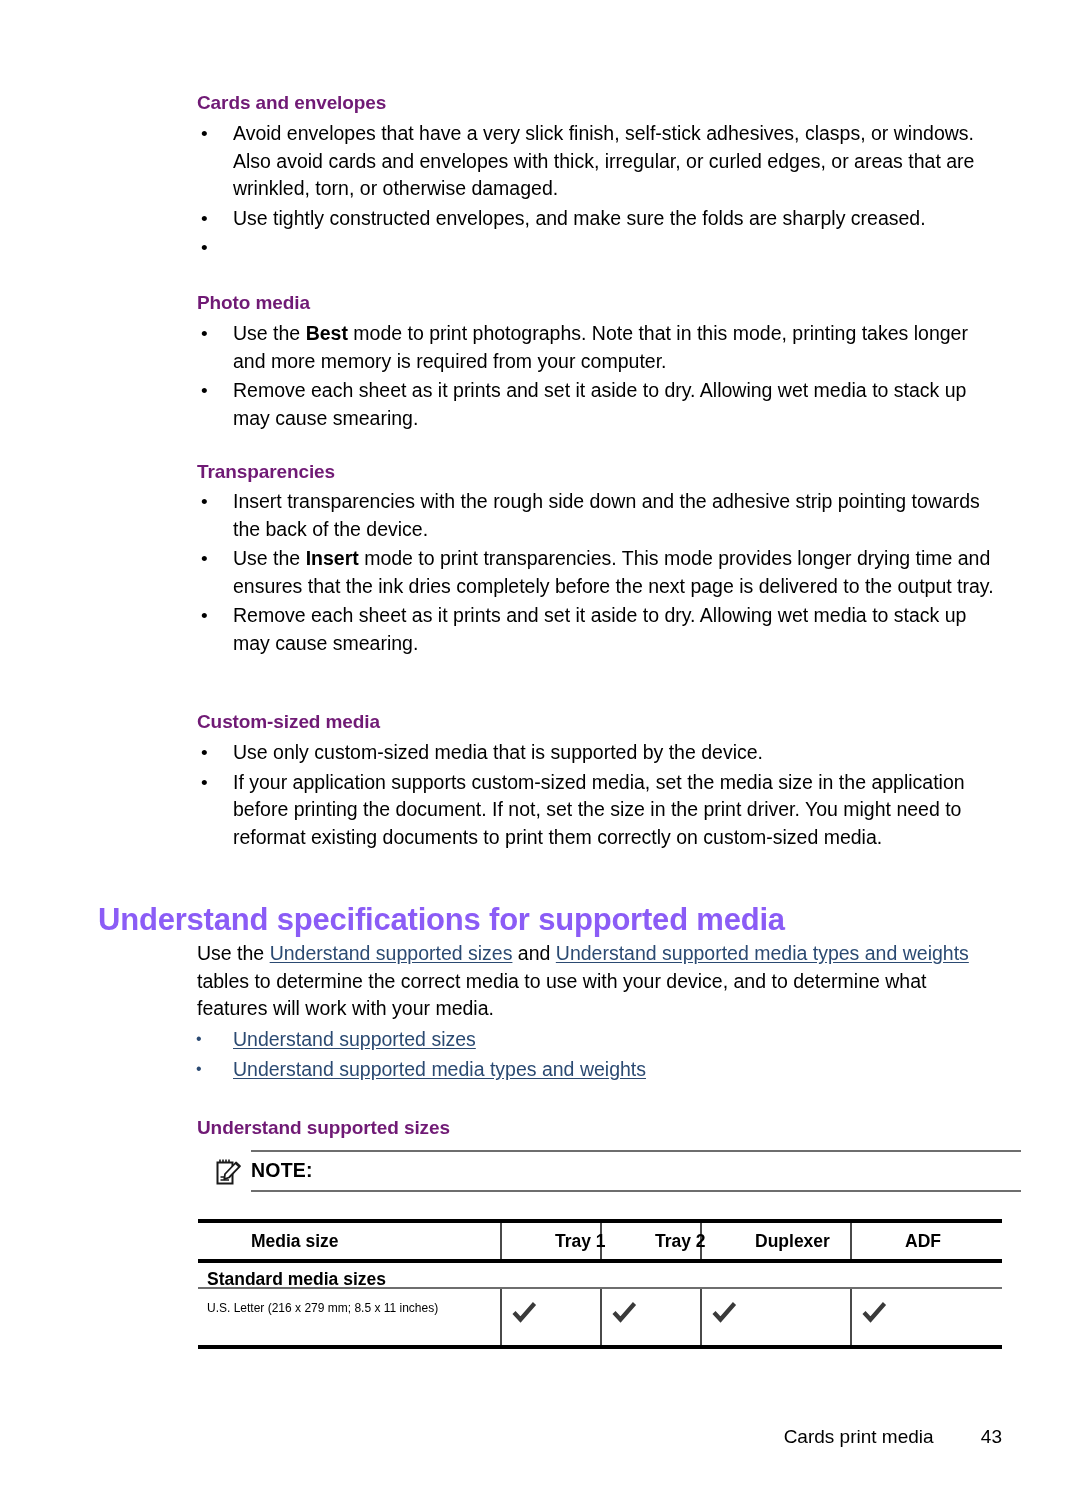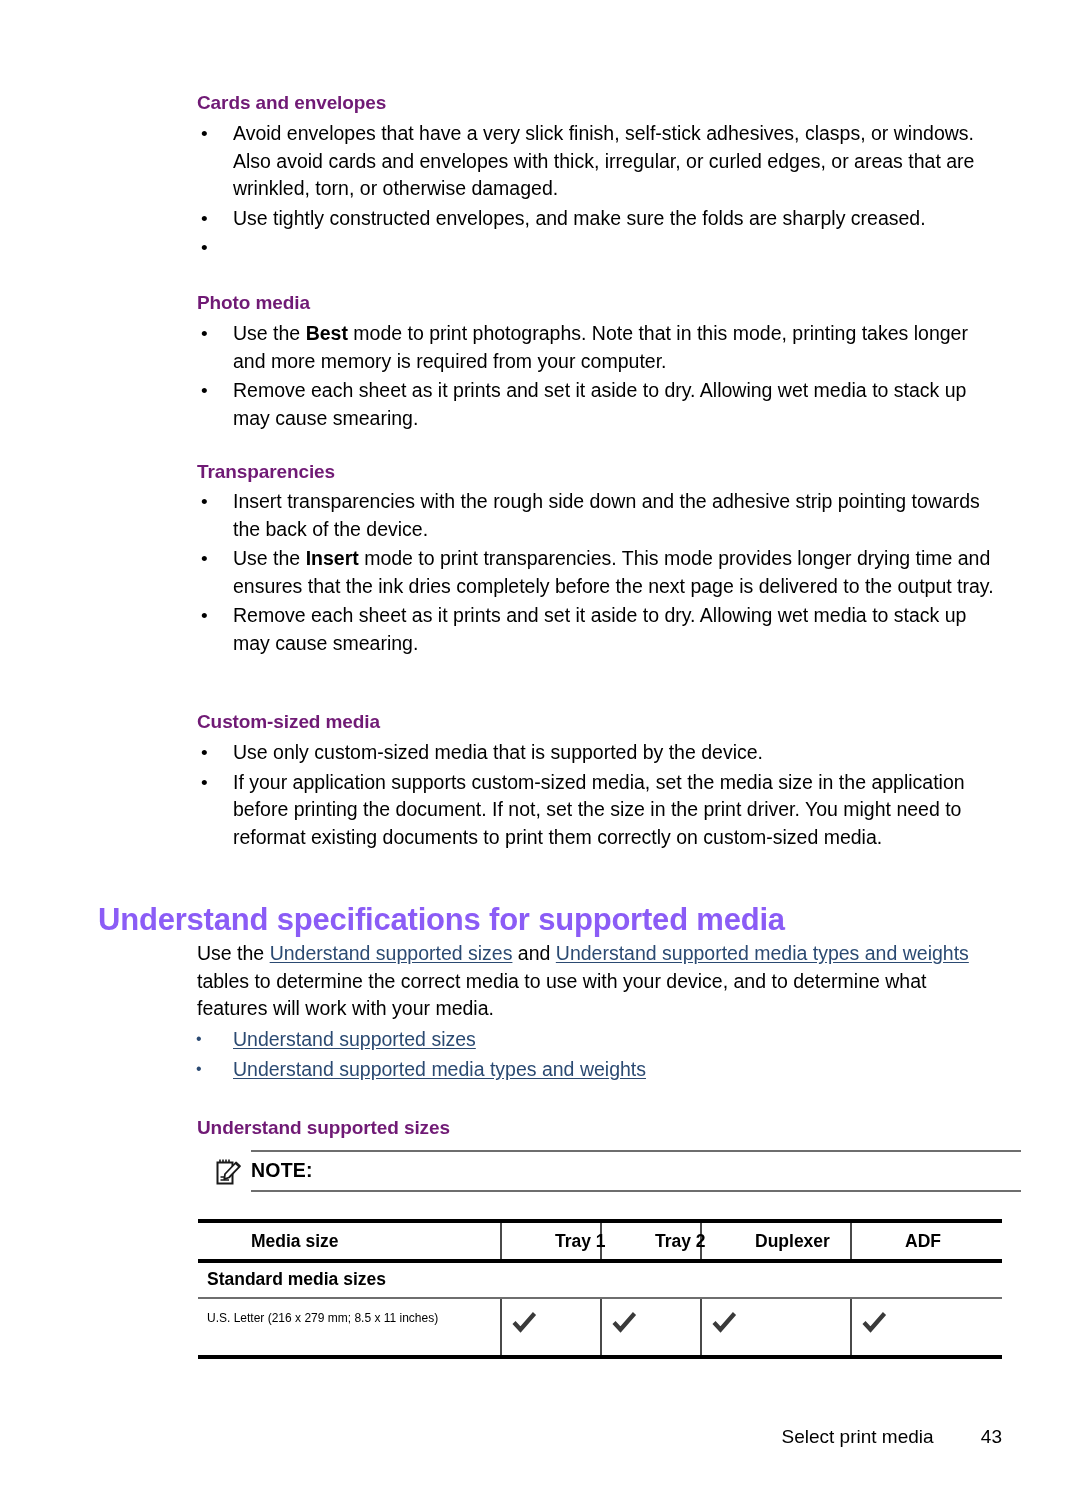--- a/index.html
+++ b/index.html
@@ -180,21 +180,21 @@
   }
   .vline {
     position: absolute;
     top: 0;
     width: 2px;
     background: #4a4a4a;
   }
 
   .group-row {
     position: relative;
-    height: 34px;
+    height: 24px;
   }
   .group-cell {
     position: absolute;
     left: 9px;
     top: 6px;
     font-size: 17.5px;
     font-weight: bold;
   }
 
   .data-row {
@@ -378,17 +378,17 @@
         <svg viewBox="0 0 26 26" width="26" height="26" aria-hidden="true">
           <path d="M3 13.5 L9.5 20.5 L23.5 4.5" fill="none" stroke="#3a3a3a" stroke-width="4.2" stroke-linecap="butt" stroke-linejoin="miter"></path>
         </svg>
       </span>
     </div>
 
     <div class="tbl-bottom"></div>
   </div>
 
   <div class="footer">
-    <span class="ftxt">Select print media</span>
+    <span class="ftxt">Cards print media</span>
     <span class="fnum">43</span>
   </div>
 
 </div>
 
 </body></html>

